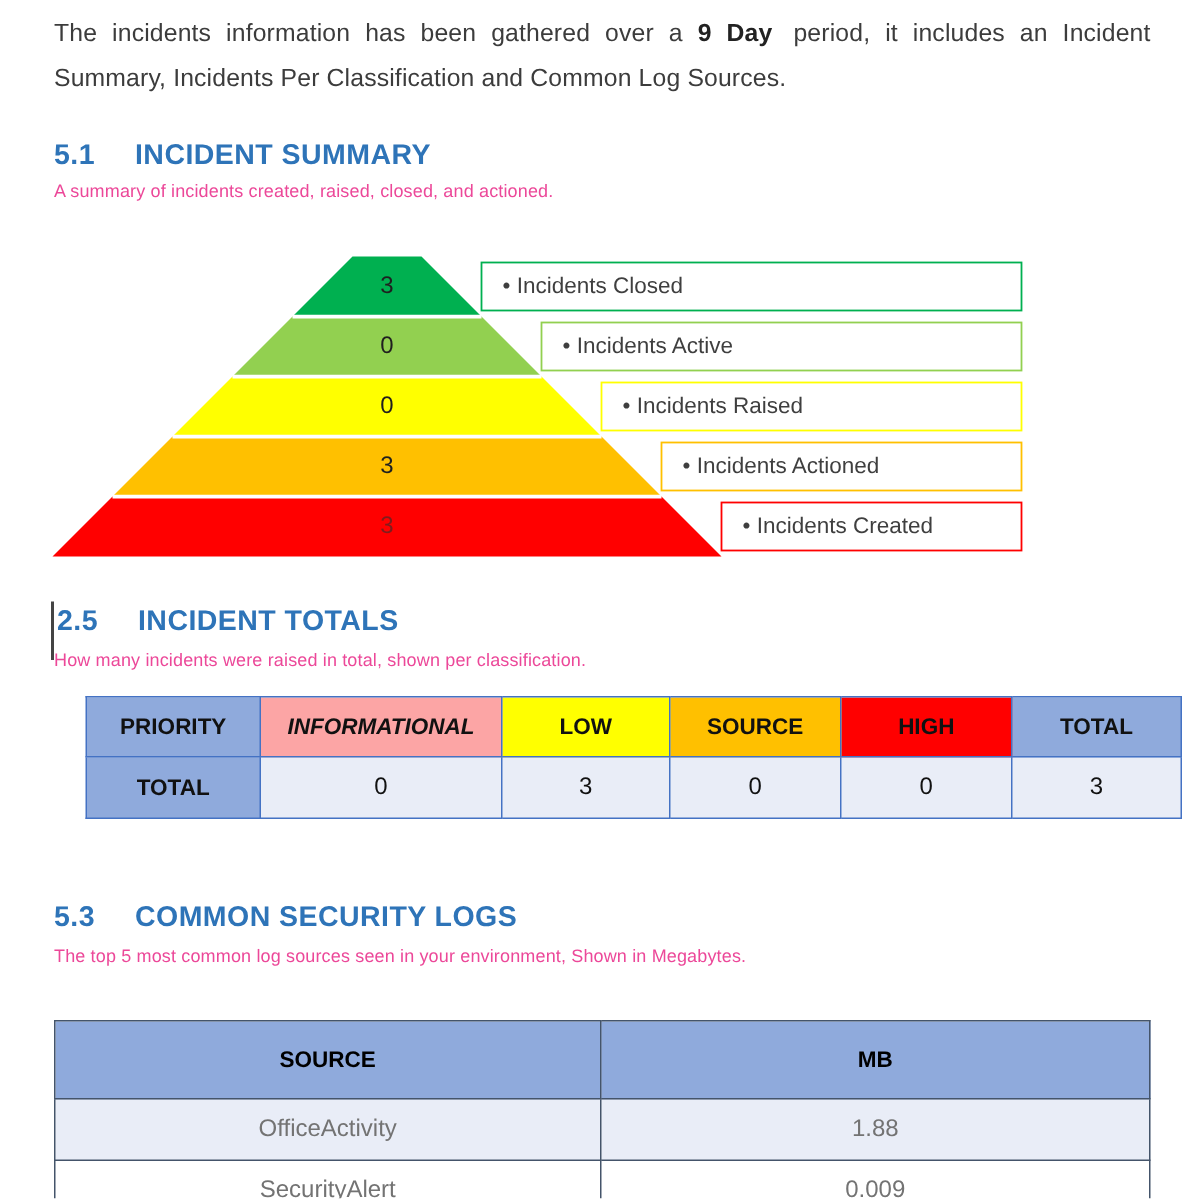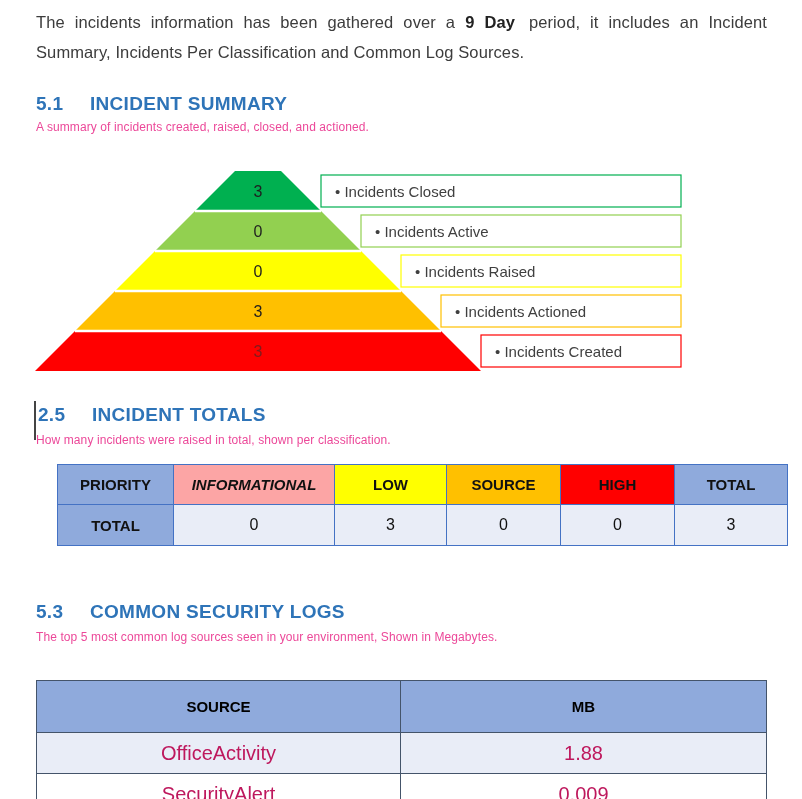--- a/index.html
+++ b/index.html
@@ -37,21 +37,21 @@
   .t1 th { height:40px; font-size:15px; font-weight:700; color:#111111; }
   .t1 td { height:41px; font-size:16px; color:#111111; }
   .t1 td.rowlabel { font-weight:700; font-size:15px; }
 
   #h53 { left:36px; top:601px; }
   #sub53 { left:36px; top:630px; }
 
   .t2 { left:36px; top:680px; width:730px; }
   .t2 th, .t2 td { border:1px solid #44546A; text-align:center; vertical-align:middle; }
   .t2 th { height:52px; font-size:15px; font-weight:700; color:#000000; }
-  .t2 td { height:41px; font-size:20px; color:#be185d; }
+  .t2 td { height:41px; font-size:16px; color:#737373; }
 </style>
 </head>
 <body>
 
 <div class="page">
 
   <p class="intro"><span>The incidents information has been gathered over a </span><b>9 Day</b><span> period, it includes an Incident Summary, Incidents Per Classification and Common Log Sources.</span></p>
 
   <h2 class="heading" id="h51">
     <span class="num">5.1</span>

